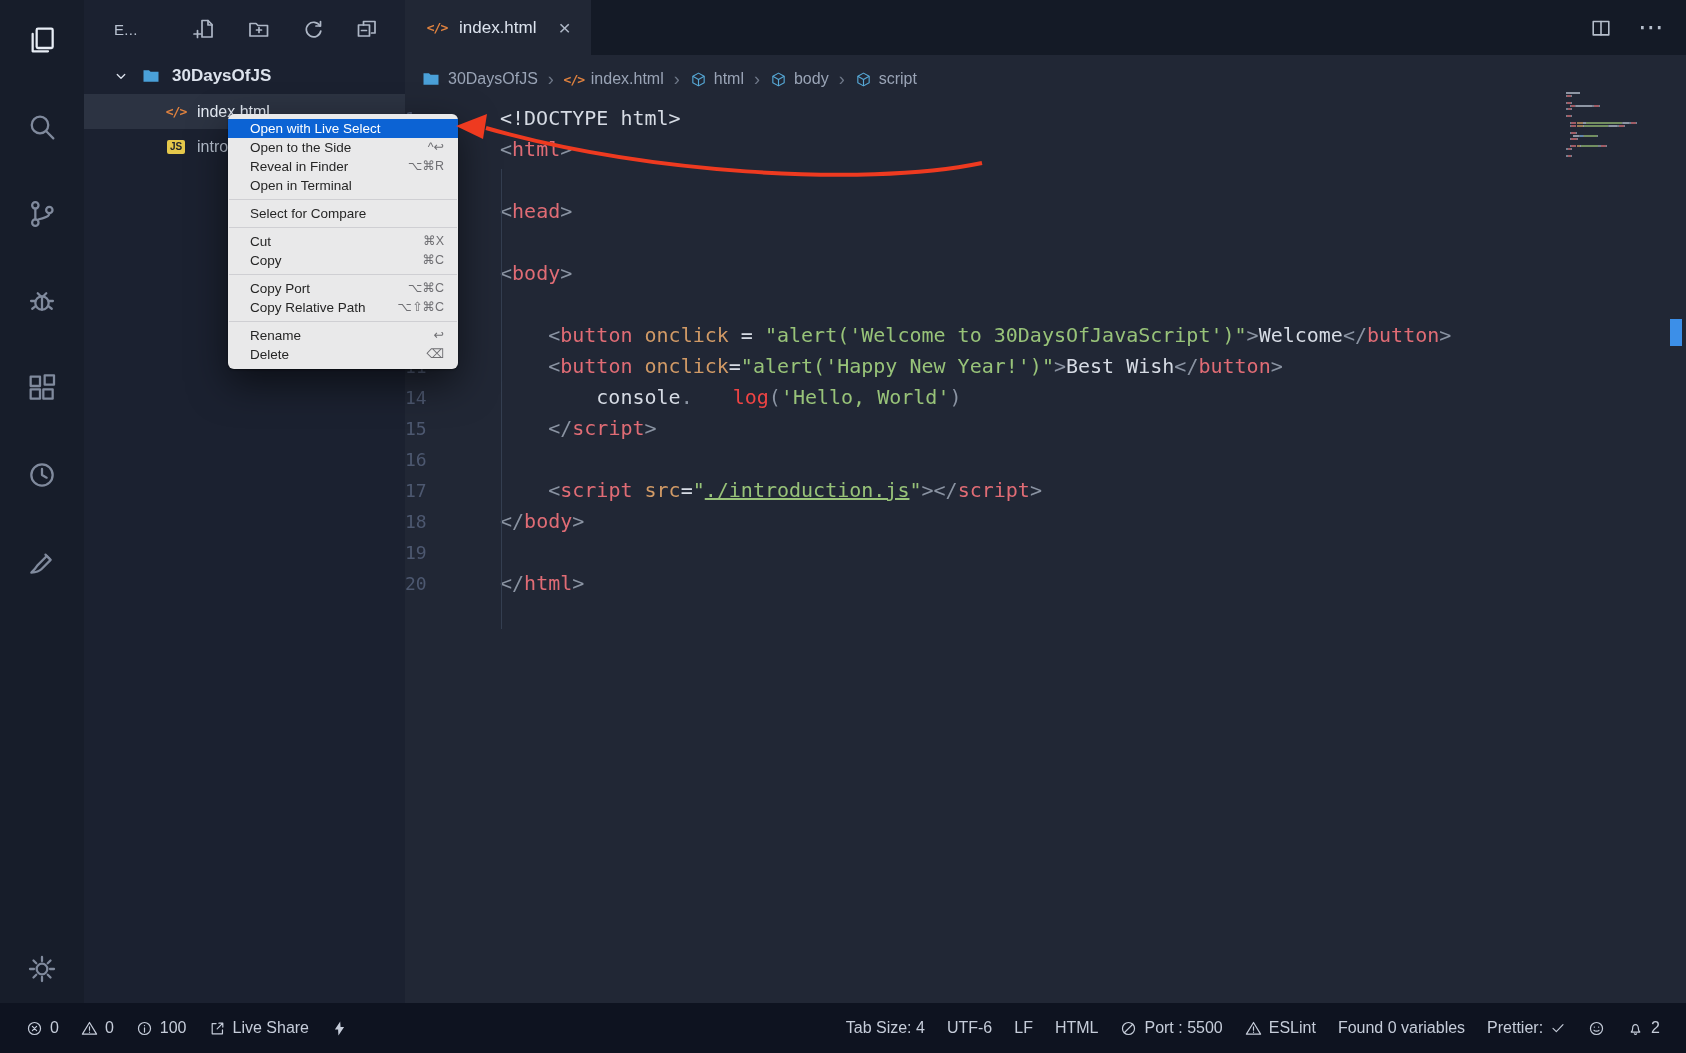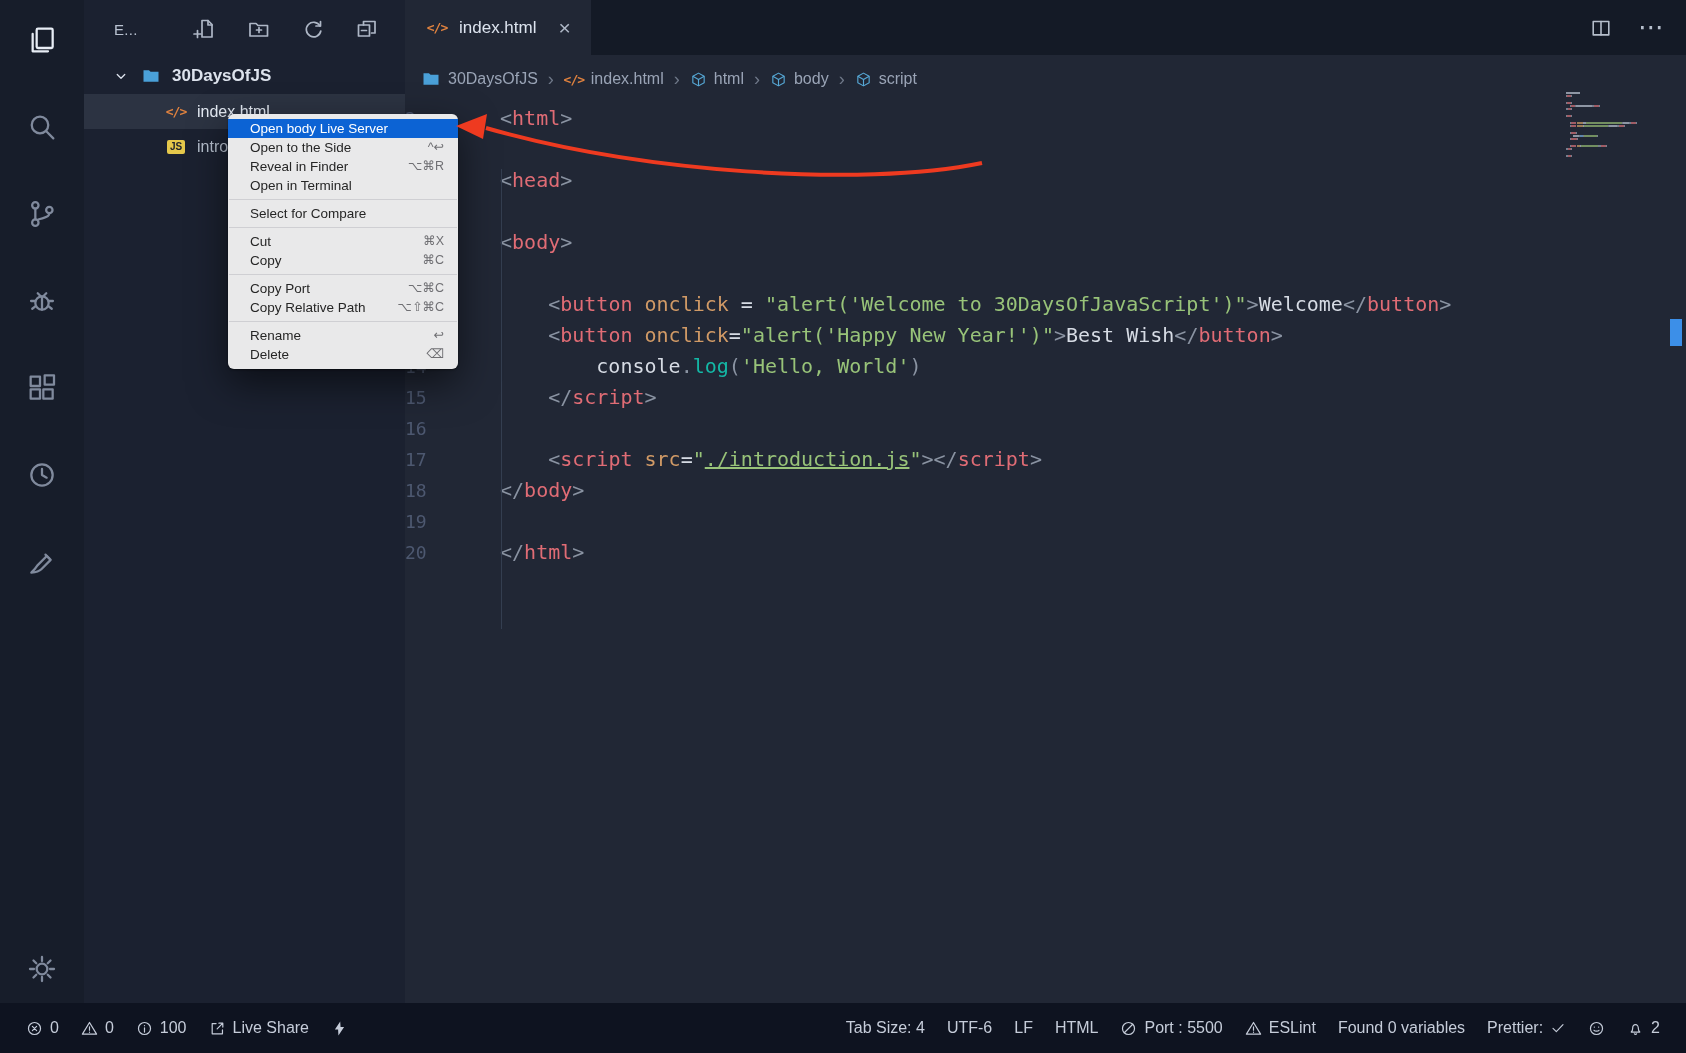--- a/index.html
+++ b/index.html
@@ -53,21 +53,21 @@
   .row { display:flex; height:31px; line-height:31px; }
   .row.active { background:#29303f; }
   .ln { width:50px; flex:none; text-align:left; color:#4d5870; font-size:18px; }
   .row.active .ln { color:#aab4c5; }
   .txt { padding-left:45px; white-space:pre; }
   .tk-pu { color:#8a93a2; }
   .tk-tg { color:#e06c75; }
   .tk-at { color:#d19a66; }
   .tk-st { color:#98c379; }
   .tk-tx { color:#d6dbe4; }
-  .tk-fn { color:#14b8a6; }
+  .tk-fn { color:#ef4444;margin-left:40px; }
   .tk-lk { color:#98c379; text-decoration:underline; }
   .tk-hb { color:#9aa3b2; background:#414d63; border-radius:2px; }
   .iguide { position:absolute; left:96px; top:66px; width:1px; height:460px; background:#343e50; }
 
   .minimap { position:absolute; right:24px; top:92px; width:96px; opacity:.8; cursor:pointer; }
   .mm-line { height:2px; margin-bottom:1.3px; display:flex; }
   .mm-seg { height:2px; display:inline-block; flex:none; }
   .ovr-marker { position:absolute; right:4px; top:319px; width:12px; height:27px; background:#3c8fe8; }
 
   
@@ -293,20 +293,24 @@
             <svg viewBox="0 0 24 24" fill="none" stroke="#56a8d6" stroke-width="1.6" stroke-linejoin="round">
               <path d="M12 3l8 4.5v9L12 21l-8-4.5v-9z"></path>
               <path d="M4 7.5L12 12l8-4.5M12 12v9"></path>
             </svg>
           </span>
           <span>script</span>
         </span>
       </div>
     <div class="codewrap" id="code">
       <div class="iguide"></div>
+    <div class="row">
+          <span class="ln">1</span>
+          <span class="txt"><span class="tk-tx">&lt;!DOCTYPE html&gt;</span></span>
+        </div>
         <div class="row">
           <span class="ln">2</span>
           <span class="txt"><span class="tk-pu">&lt;</span><span class="tk-tg">html</span><span class="tk-pu">&gt;</span></span>
         </div>
         <div class="row">
           <span class="ln">3</span>
           <span class="txt"></span>
         </div>
         <div class="row">
           <span class="ln">4</span>
@@ -584,21 +588,21 @@
               <path d="M10.5 19.5c.4 1 2.6 1 3 0"></path>
             </svg>
           </span>
           <span>2</span>
         </div>
       </div>
   </footer>
 
   <div class="ctx-menu" id="ctxmenu">
       <div class="mi sel">
-        <span class="lbl">Open body Live Server</span>
+        <span class="lbl">Open with Live Select</span>
       </div>
       <div class="mi">
         <span class="lbl">Open to the Side</span>
         <span class="sc">^↩</span>
       </div>
       <div class="mi">
         <span class="lbl">Reveal in Finder</span>
         <span class="sc">⌥⌘R</span>
       </div>
       <div class="mi">

